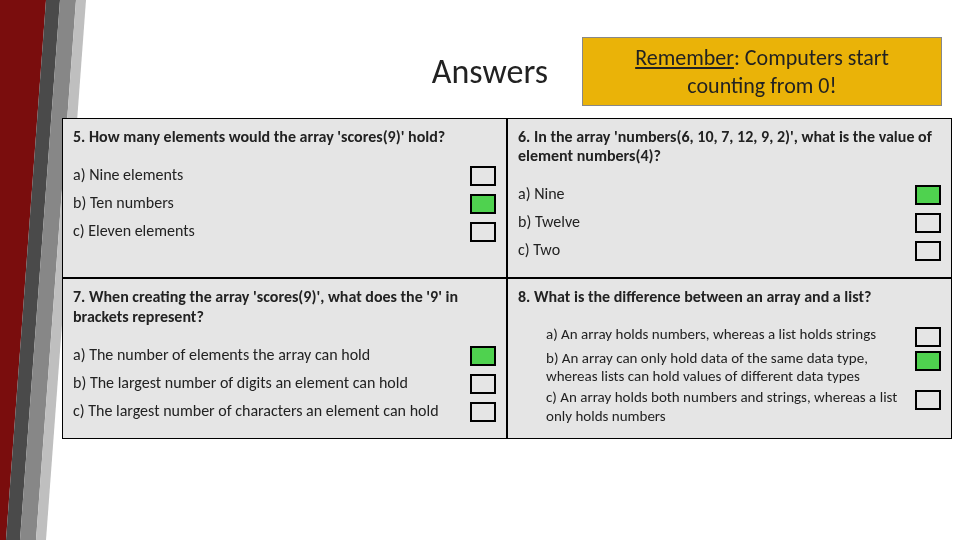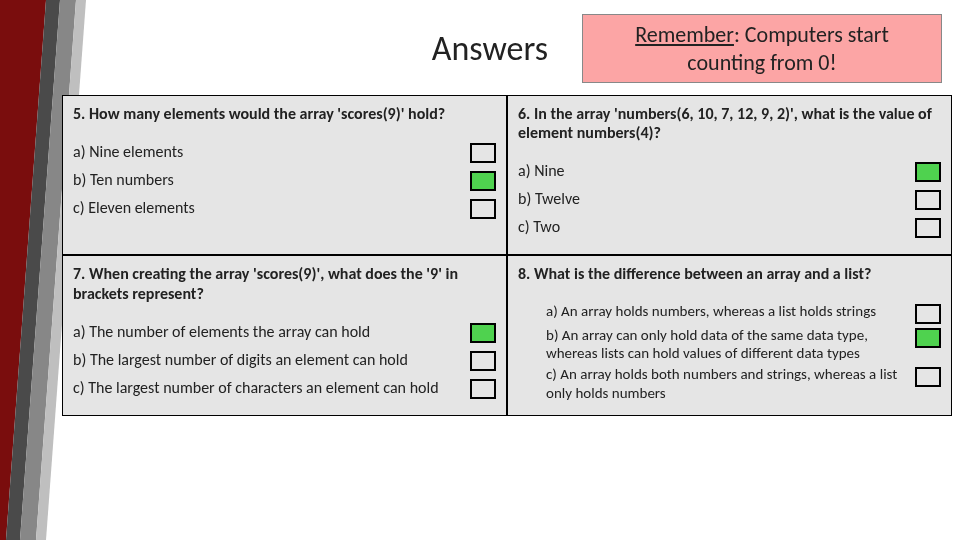--- a/index.html
+++ b/index.html
@@ -19,30 +19,31 @@
     z-index: 0;
   }
   .header {
     position: relative;
     display: flex;
     align-items: center;
     justify-content: flex-end;
     padding: 14px 18px 6px 16px;
     gap: 24px;
     z-index: 2;
+    margin-top: 23px;
   }
   .title {
     font-size: 34px;
     font-weight: 400;
     color: #222;
     margin-right: 10px;
   }
   .remember-box {
     border: 1px solid #888;
-    background: #fca5a5;
+    background: #eab308;
     padding: 6px 18px;
     font-size: 22px;
     color: #222;
     text-align: center;
     line-height: 1.25;
     width: 360px;
   }
   .remember-box .u { text-decoration: underline; }
   .grid {
     position: relative;

